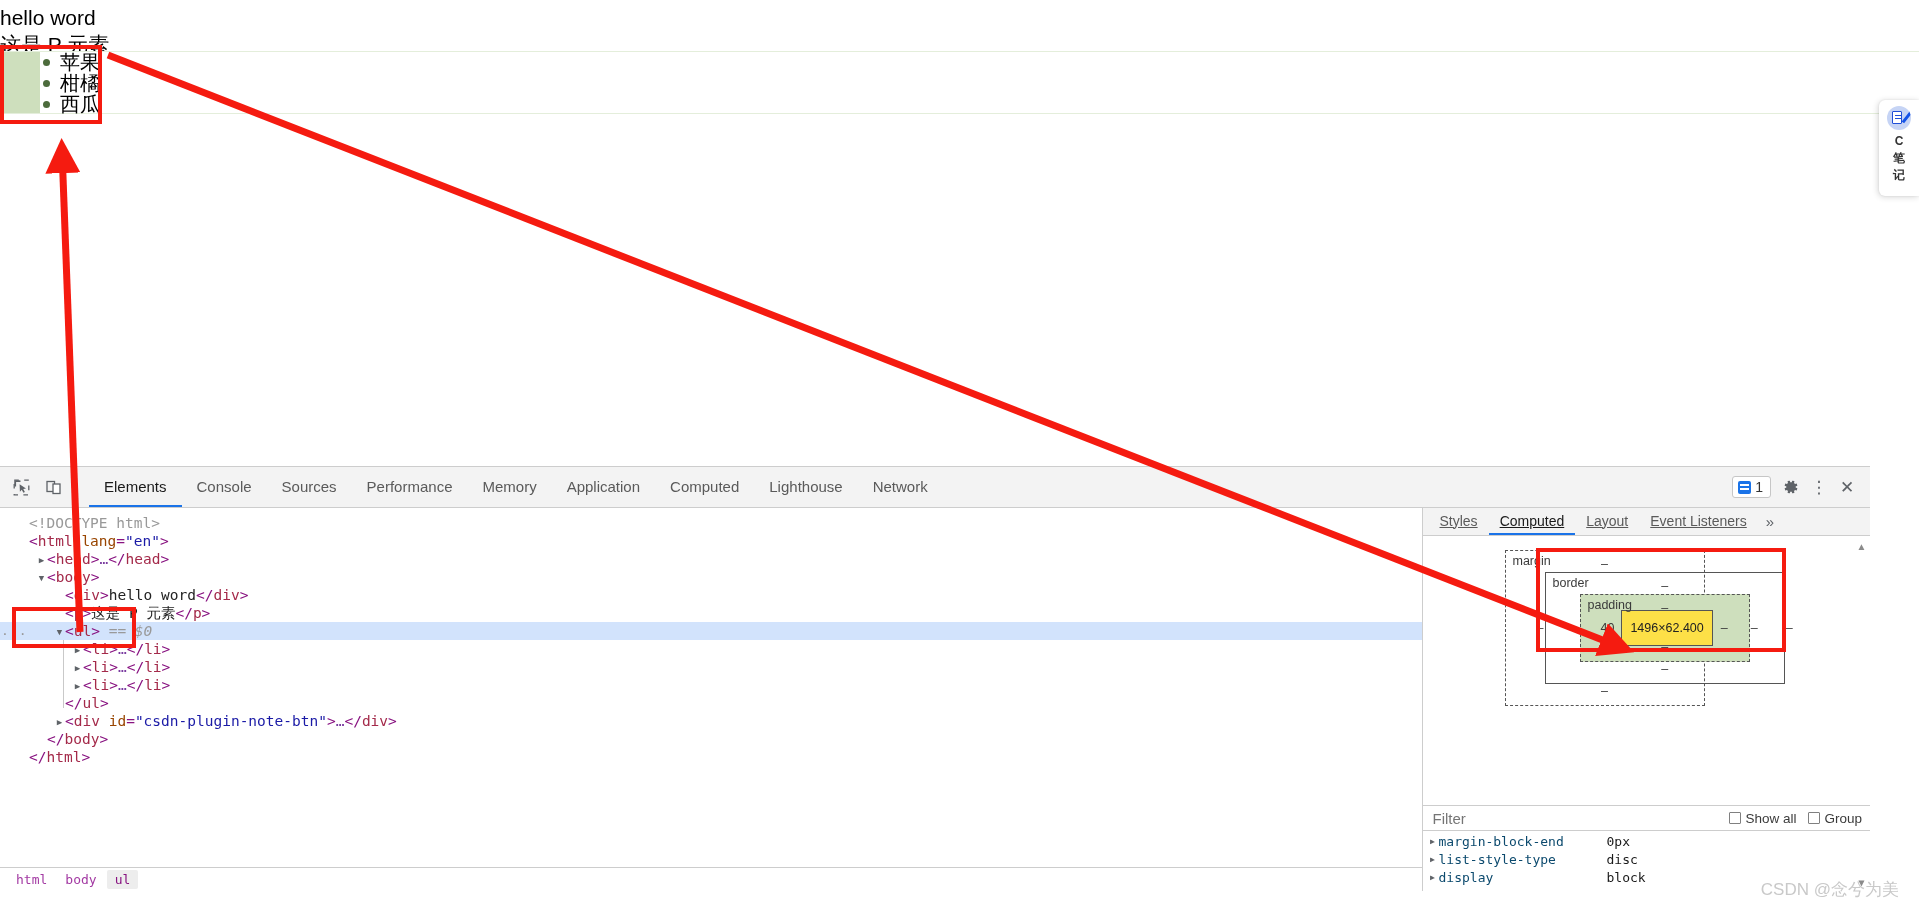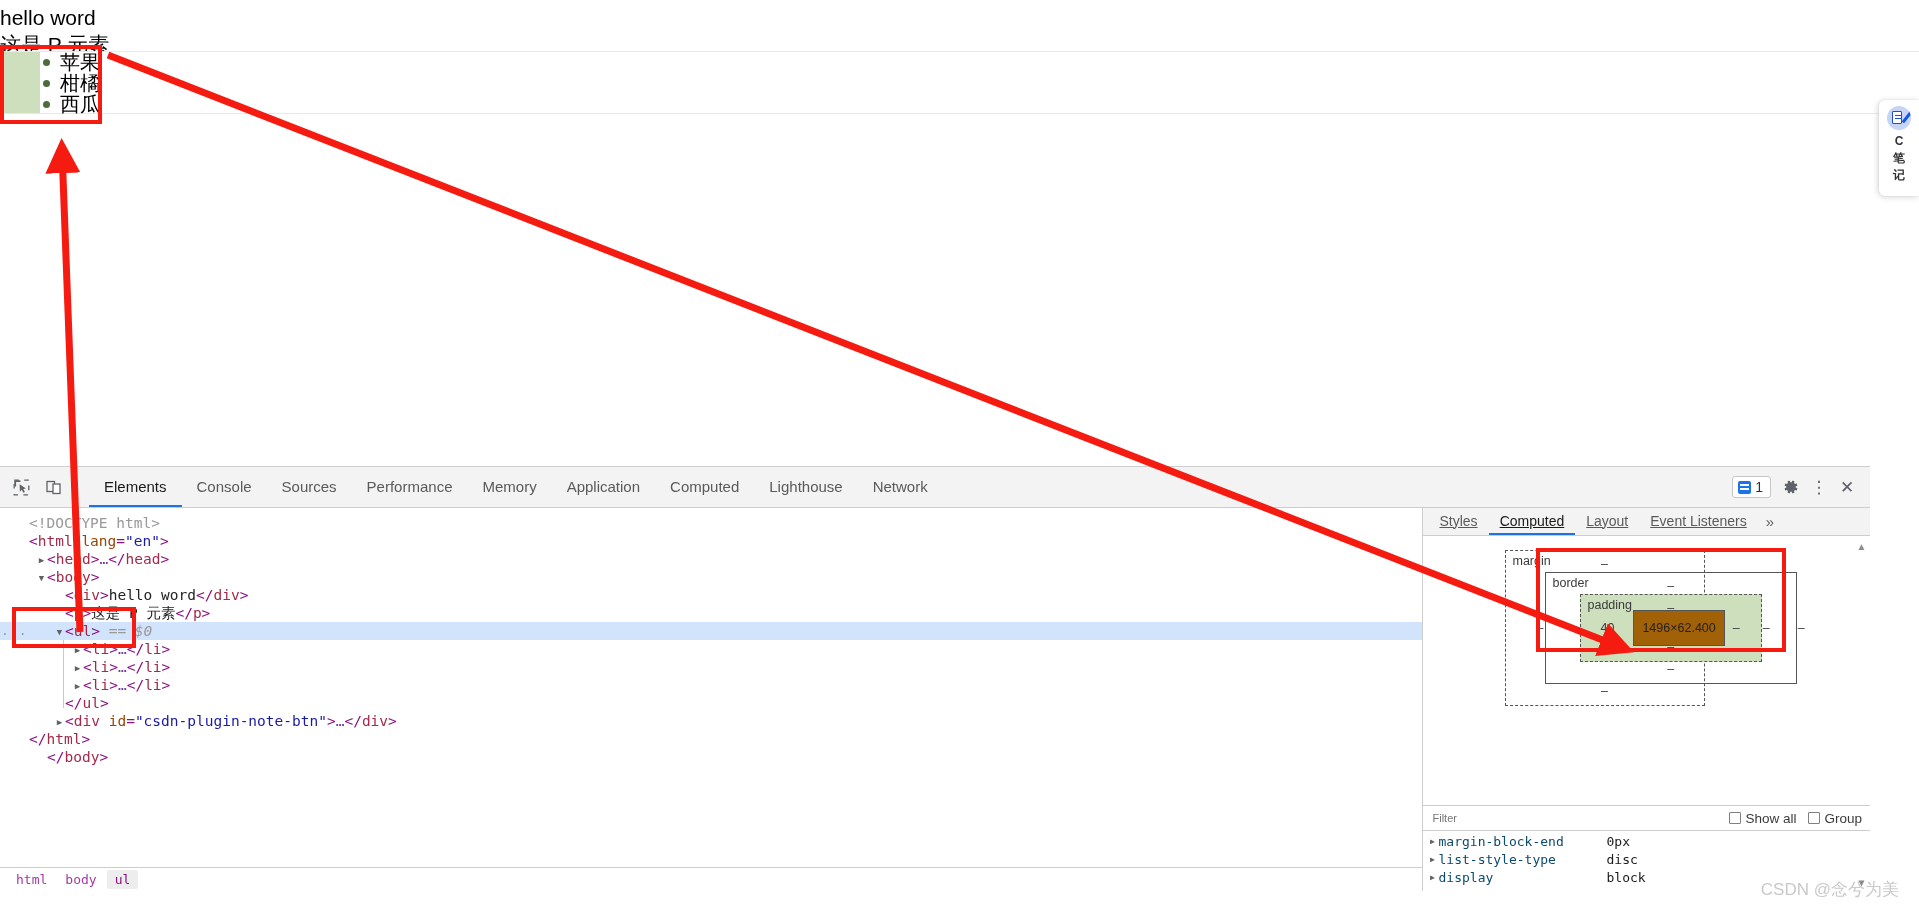--- a/index.html
+++ b/index.html
@@ -399,27 +399,26 @@
   }
   .bm-mid {
     display: flex;
     align-items: center;
     justify-content: center;
     gap: 7px;
     height: 24px;
   }
   .bm-side { font-size: 12.5px; color: #3b3b3b; min-width: 9px; }
   .bm-content {
-    background: #a16207;
+    background: #fde047;
     border: 1px solid #555;
     padding: 10px 8px;
     font-size: 12.5px;
     color: #222;
     white-space: nowrap;
-    margin-left: 12px;
   }
   .bm-row {
     display: flex;
     align-items: center;
   }
 
   
   #filter-bar {
     height: 26px;
     border-top: 1px solid #cdcdcd;
@@ -428,21 +427,21 @@
     align-items: center;
     padding: 0 8px;
     background: #fff;
     font-size: 13.5px;
     color: #757575;
   }
   #filter-input {
     flex: 1;
     border: none;
     outline: none;
-    font-size: 11px;
+    font-size: 15px;
     color: #757575;
     font-family: "Liberation Sans", sans-serif;
     background: transparent;
   }
   .chk-wrap {
     display: flex;
     align-items: center;
     gap: 4px;
     margin-left: 12px;
     font-size: 13.5px;
@@ -640,22 +639,22 @@
           <div class="node"><span style="padding-left: 22px;"><span class="tw">▶</span><span class="punc">&lt;</span><span class="tag">head</span><span class="punc">&gt;</span><span class="ellip">…</span><span class="punc">&lt;/</span><span class="tag">head</span><span class="punc">&gt;</span></span></div>
           <div class="node"><span style="padding-left: 22px;"><span class="tw">▼</span><span class="punc">&lt;</span><span class="tag">body</span><span class="punc">&gt;</span></span></div>
           <div class="node"><span style="padding-left: 40px;"><span class="tw"></span><span class="punc">&lt;</span><span class="tag">div</span><span class="punc">&gt;</span><span class="txt">hello word</span><span class="punc">&lt;/</span><span class="tag">div</span><span class="punc">&gt;</span></span></div>
           <div class="node"><span style="padding-left: 40px;"><span class="tw"></span><span class="punc">&lt;</span><span class="tag">p</span><span class="punc">&gt;</span><span class="txt">这是 P 元素</span><span class="punc">&lt;/</span><span class="tag">p</span><span class="punc">&gt;</span></span></div>
           <div class="node selected"><span class="dots-left">···</span><span style="padding-left: 40px;"><span class="tw">▼</span><span class="punc">&lt;</span><span class="tag">ul</span><span class="punc">&gt;</span><span class="sel-ref">  == $0</span></span></div>
           <div class="node"><span style="padding-left: 58px;"><span class="tw">▶</span><span class="punc">&lt;</span><span class="tag">li</span><span class="punc">&gt;</span><span class="ellip">…</span><span class="punc">&lt;/</span><span class="tag">li</span><span class="punc">&gt;</span></span></div>
           <div class="node"><span style="padding-left: 58px;"><span class="tw">▶</span><span class="punc">&lt;</span><span class="tag">li</span><span class="punc">&gt;</span><span class="ellip">…</span><span class="punc">&lt;/</span><span class="tag">li</span><span class="punc">&gt;</span></span></div>
           <div class="node"><span style="padding-left: 58px;"><span class="tw">▶</span><span class="punc">&lt;</span><span class="tag">li</span><span class="punc">&gt;</span><span class="ellip">…</span><span class="punc">&lt;/</span><span class="tag">li</span><span class="punc">&gt;</span></span></div>
           <div class="node"><span style="padding-left: 40px;"><span class="tw"></span><span class="punc">&lt;/</span><span class="tag">ul</span><span class="punc">&gt;</span></span></div>
           <div class="node"><span style="padding-left: 40px;"><span class="tw">▶</span><span class="punc">&lt;</span><span class="tag">div</span><span class="punc"> </span><span class="attr">id</span><span class="punc">=</span><span class="val">"csdn-plugin-note-btn"</span><span class="punc">&gt;</span><span class="ellip">…</span><span class="punc">&lt;/</span><span class="tag">div</span><span class="punc">&gt;</span></span></div>
+          <div class="node"><span style="padding-left: 22px;"><span class="tw"></span><span class="punc">&lt;/</span><span class="tag">body</span><span class="punc">&gt;</span></span></div>
           <div class="node"><span style="padding-left: 4px;"><span class="tw"></span><span class="punc">&lt;/</span><span class="tag">html</span><span class="punc">&gt;</span></span></div>
-          <div class="node"><span style="padding-left: 22px;"><span class="tw"></span><span class="punc">&lt;/</span><span class="tag">body</span><span class="punc">&gt;</span></span></div>
           <div class="guide" style="left: 63px; top: 132px; height: 68px;"></div>
         </div>
       <div id="crumbs">
           <div class="crumb">html</div>
           <div class="crumb">body</div>
           <div class="crumb active">ul</div>
         </div>
     </div>
 
     <div id="side-pane">

